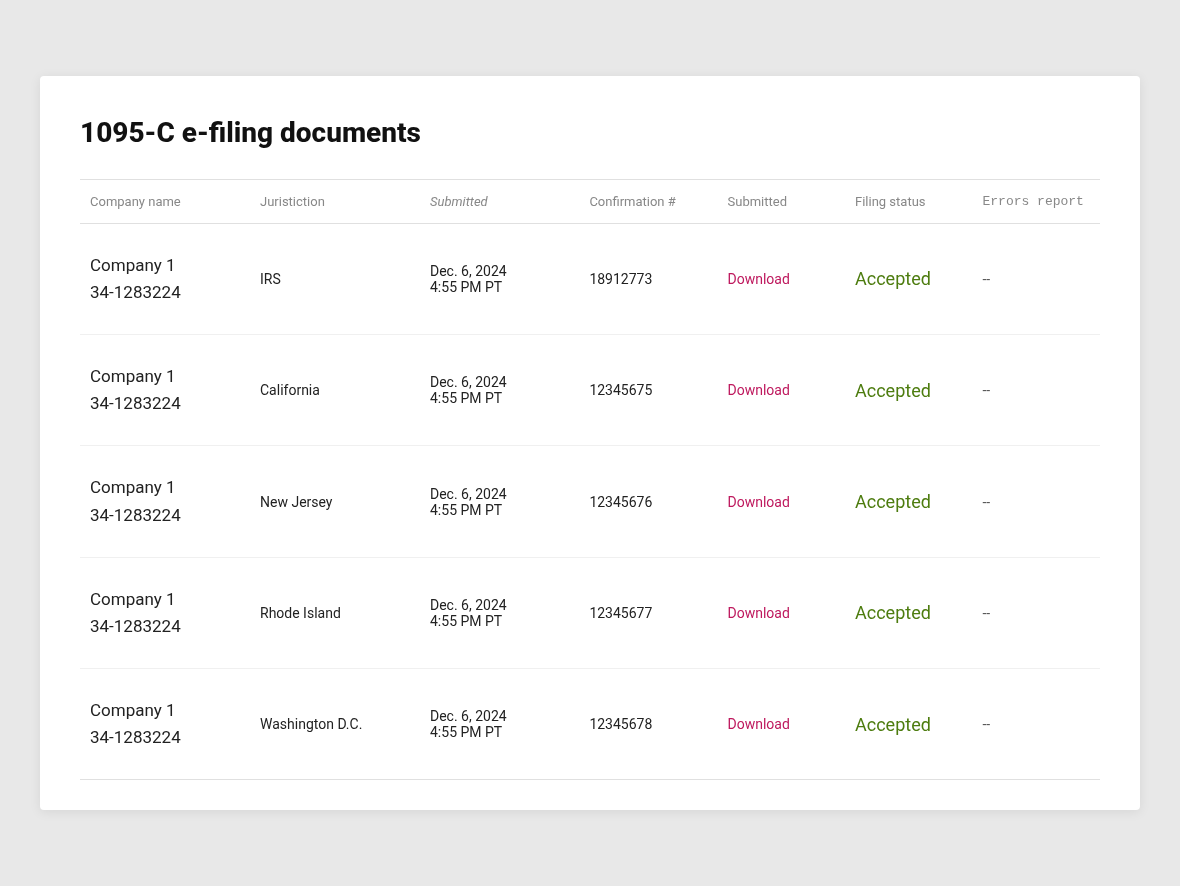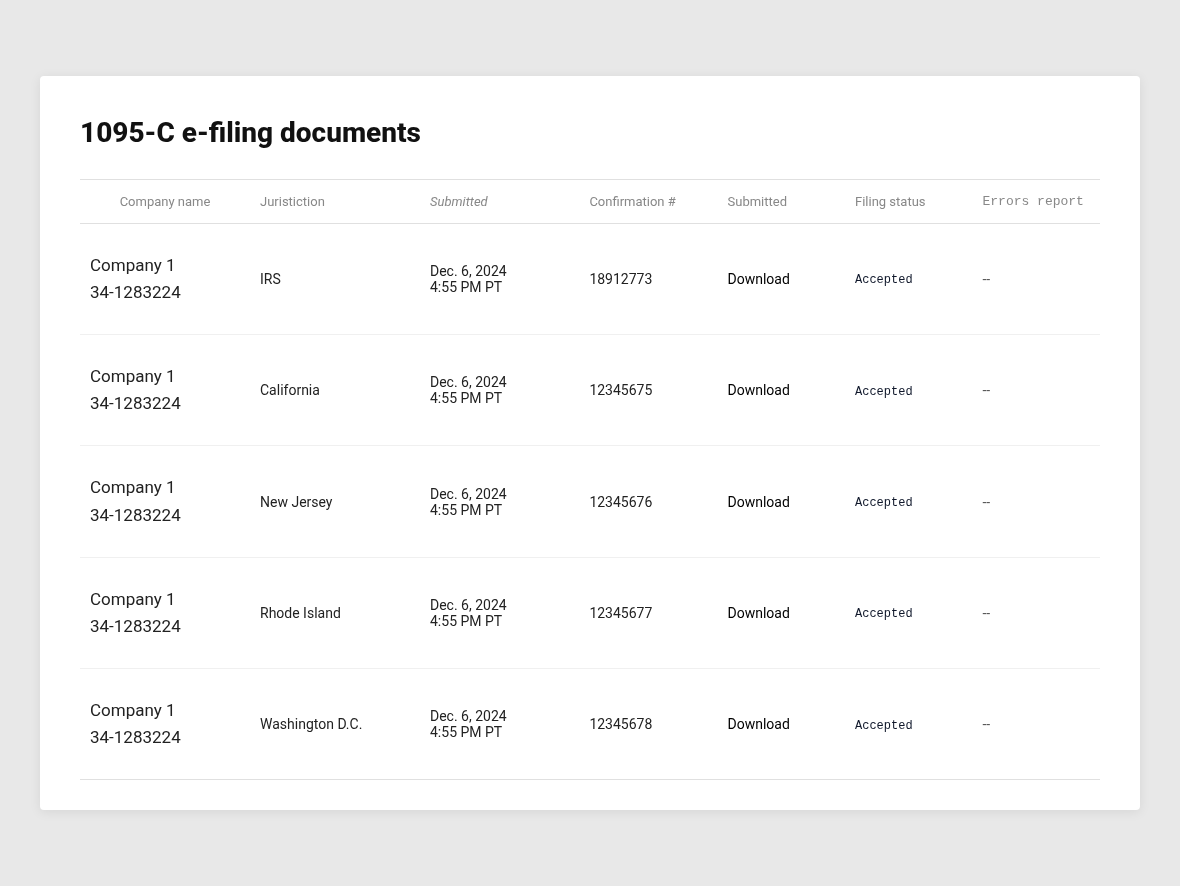--- a/index.html
+++ b/index.html
@@ -68,39 +68,38 @@
       color: #222222;
       vertical-align: middle;
     }
 
     .company-name {
       font-size: 17px;
       line-height: 1.6;
     }
 
     .download-link {
-      color: #000000;
+      color: #be185d;
       text-decoration: none;
       font-size: 14px;
       cursor: pointer;
       text-align: center;
     }
 
     .accepted-text {
-      color: #0f172a;
-      font-size: 12px;
-      font-family: Liberation Mono, monospace;
+      color: #4d7c0f;
+      font-size: 18px;
     }
 
     .dash-text {
       color: #555555;
       font-size: 14px;
     }
 
-    .col-company { width: 160px; text-align: center; }
+    .col-company { width: 160px; }
     .col-jurisdiction { width: 160px; }
     .col-submitted { width: 150px; font-style: italic; }
     .col-confirmation { width: 130px; }
     .col-downloaded { width: 120px; }
     .col-filing { width: 120px; margin-top: 31px; }
     .col-errors { width: 120px; font-family: Liberation Mono, monospace; }
   </style>
 </head>
 <body>
 

